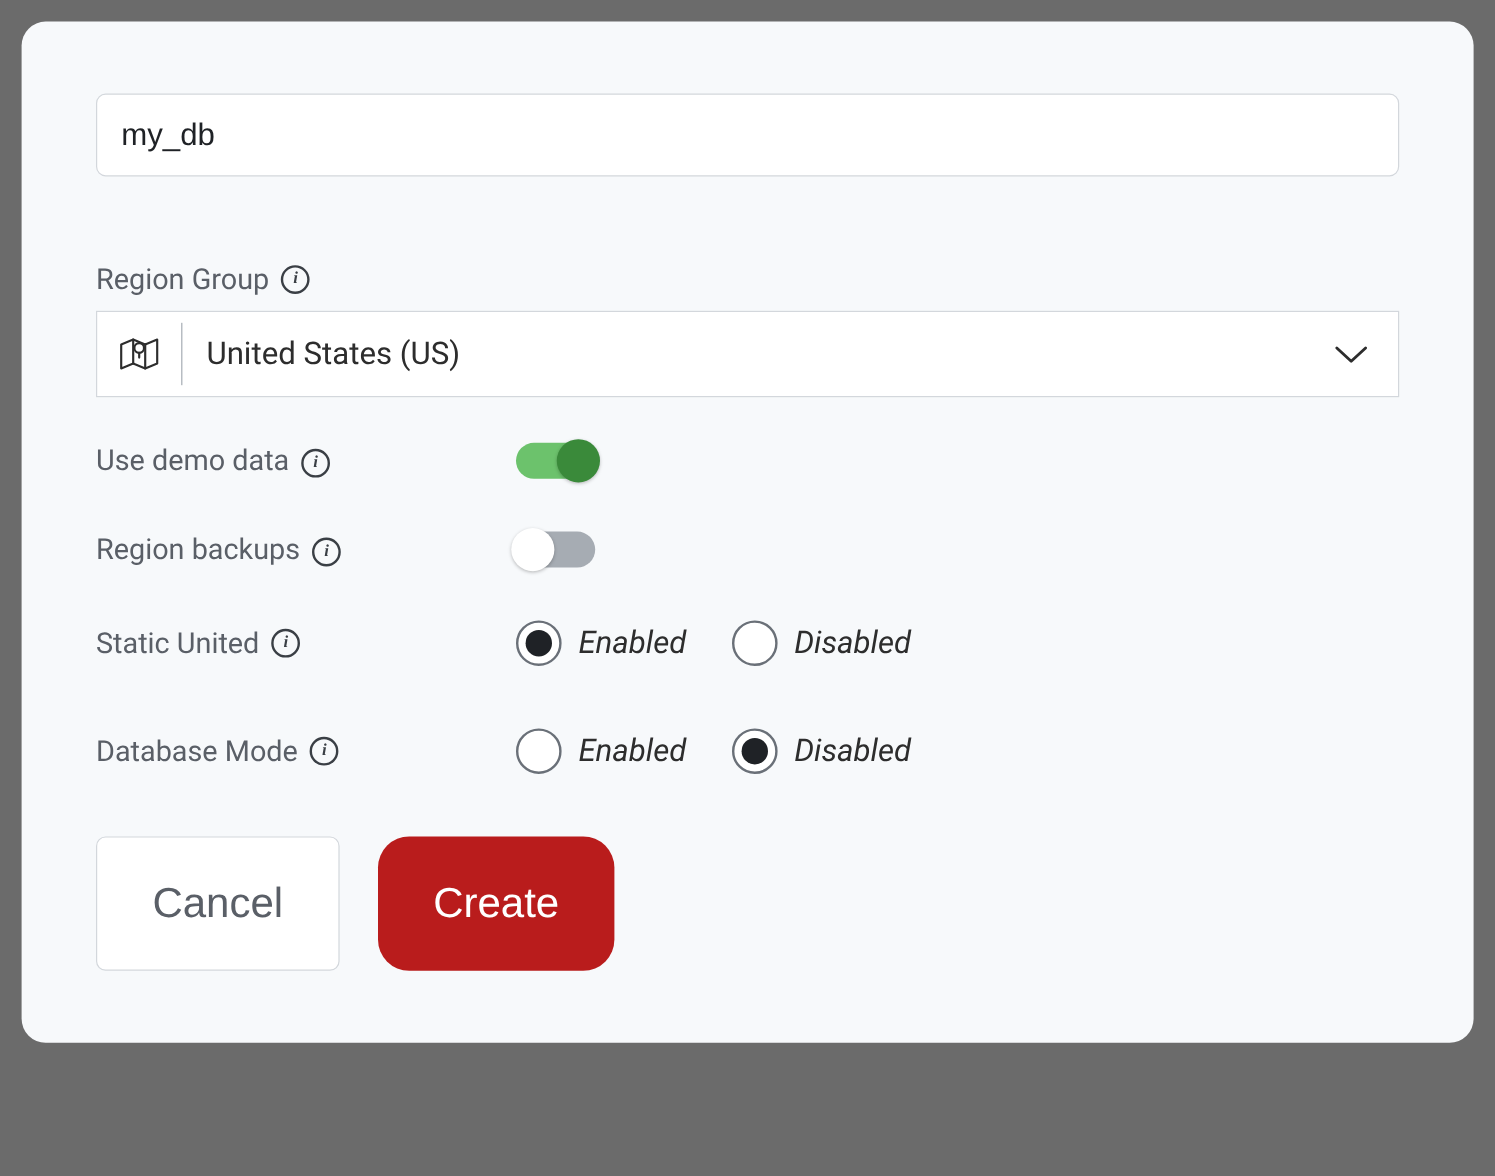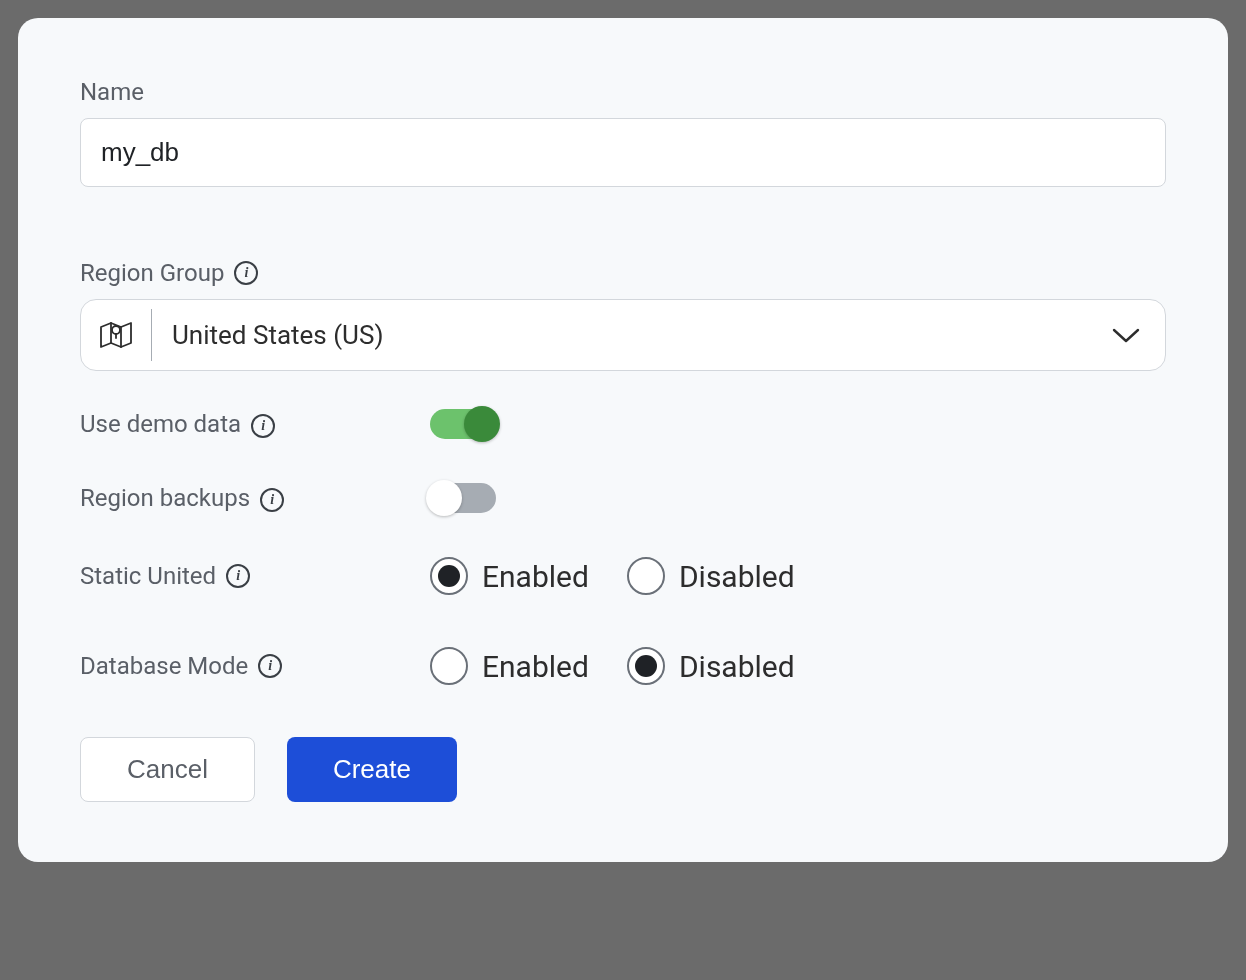--- a/index.html
+++ b/index.html
@@ -60,21 +60,21 @@
       font-family: Georgia, serif;
       font-weight: 600;
       color: #3a3f45;
       line-height: 1;
     }
     .select-wrapper {
       display: flex;
       align-items: center;
       background: #ffffff;
       border: 1px solid #d3d7dc;
-      border-radius: 16px;
+      border-radius: 0;
       padding: 0 24px 0 18px;
       height: 72px;
       margin-bottom: 38px;
       cursor: pointer;
     }
     .select-icon-slot {
       display: flex;
       align-items: center;
       padding-right: 18px;
       border-right: 1px solid #a6acb3;
@@ -160,56 +160,55 @@
       background: #fff;
     }
     .radio-circle.selected::after {
       content: "";
       width: 22px;
       height: 22px;
       background: #1f2226;
       border-radius: 50%;
     }
     .radio-label {
-      font-size: 30px;
+      font-size: 26px;
       color: #2d2d2d;
+      font-style: italic;
     }
     .button-row {
       display: flex;
       gap: 32px;
       margin-top: 12px;
     }
     .btn {
-      font-size: 26px;
+      font-size: 35px;
       font-weight: 500;
-      padding: 16px 46px;
+      padding: 35px 46px;
       border-radius: 8px;
       cursor: pointer;
       border: none;
     }
     .btn-cancel {
       background: #ffffff;
       color: #5a5f67;
       border: 1px solid #d3d7dc;
     }
     .btn-create {
-      background: #1d4ed8;
+      background: #b91c1c;
       color: #ffffff;
+      border-radius: 26px;
     }
   </style>
 </head>
 <body>
 
 <div class="dialog">
 
 
   
-  <div class="field-label">
-    <span>Name</span>
-  </div>
   <input type="text" class="name-input" value="my_db" style="">
 
   
   <div class="field-label">
     <span>Region Group</span>
     <span class="info-icon">i</span>
   </div>
   <div class="select-wrapper">
     <span class="select-icon-slot">
       <svg width="34" height="30" viewBox="0 0 34 30" fill="none" stroke="#2d2d2d" stroke-width="1.8" stroke-linejoin="round" stroke-linecap="round">

